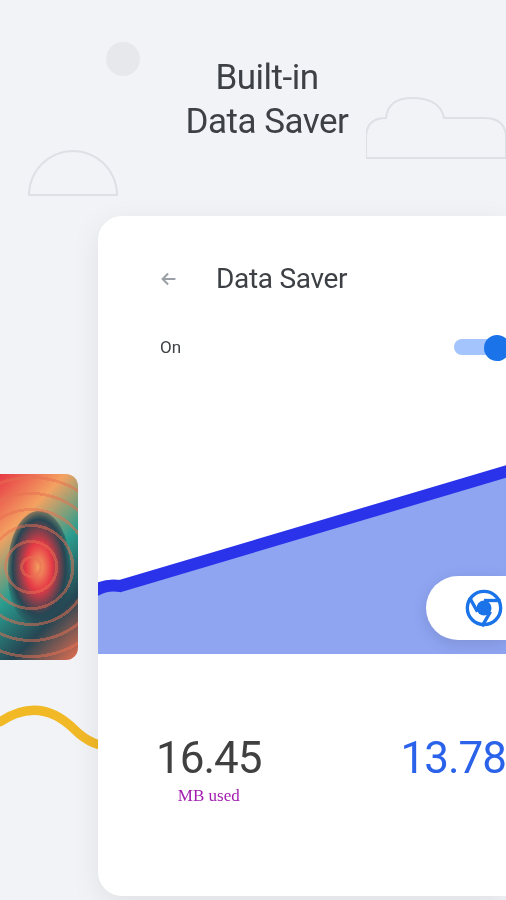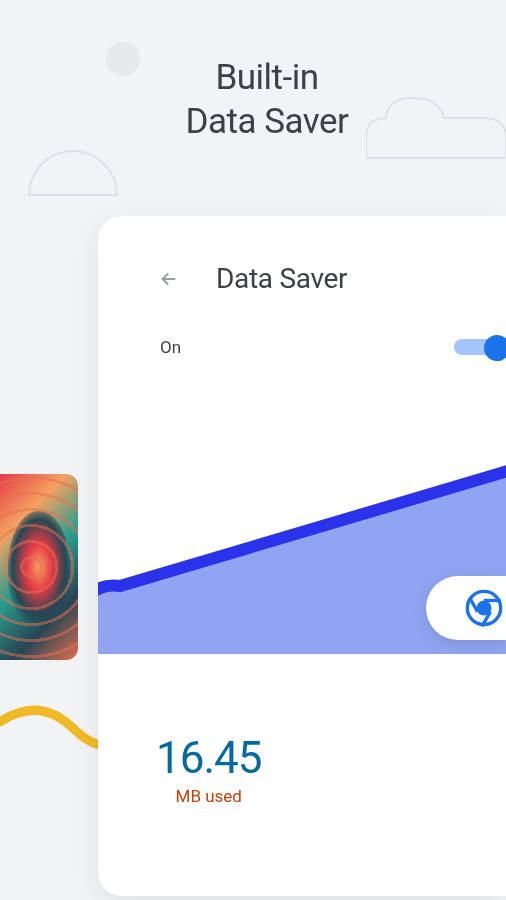--- a/index.html
+++ b/index.html
@@ -232,22 +232,22 @@
       letter-spacing: -1px;
       line-height: 1;
     }
     
     .stat-label {
       font-size: 17px;
       font-weight: 400;
       margin-top: 6px;
     }
     
-    .stat-used .stat-value { color: #0369a1; }
-    .stat-used .stat-label { color: #c2410c; }
+    .stat-used .stat-value { color: #404040; }
+    .stat-used .stat-label { color: #a21caf; font-family: Liberation Serif, serif; }
     
     .stat-saved .stat-value { color: #2a62ea; }
     .stat-saved .stat-label { color: #2a62ea; font-weight: 500; }
     .stat-saved { margin-right: 0; padding-right: 0; }
   </style>
 </head>
 <body>
 
 <div class="bg-circle"></div>
 <svg class="bg-cloud-right" viewBox="0 0 140 70" style="border:none;background:none">
@@ -296,15 +296,16 @@
       <path d="M 31.8 28.5 L 21.5 46" stroke="#1a73e8" stroke-width="4"></path>
     </svg>
   </div>
 
   <div class="stats-row">
     <div class="stat-block stat-used">
       <div class="stat-value">16.45</div>
       <div class="stat-label">MB used</div>
     </div>
     <div class="stat-block stat-saved">
+      <div class="stat-value">13.78</div>
     </div>
   </div>
 </div>
 
 </body></html>

